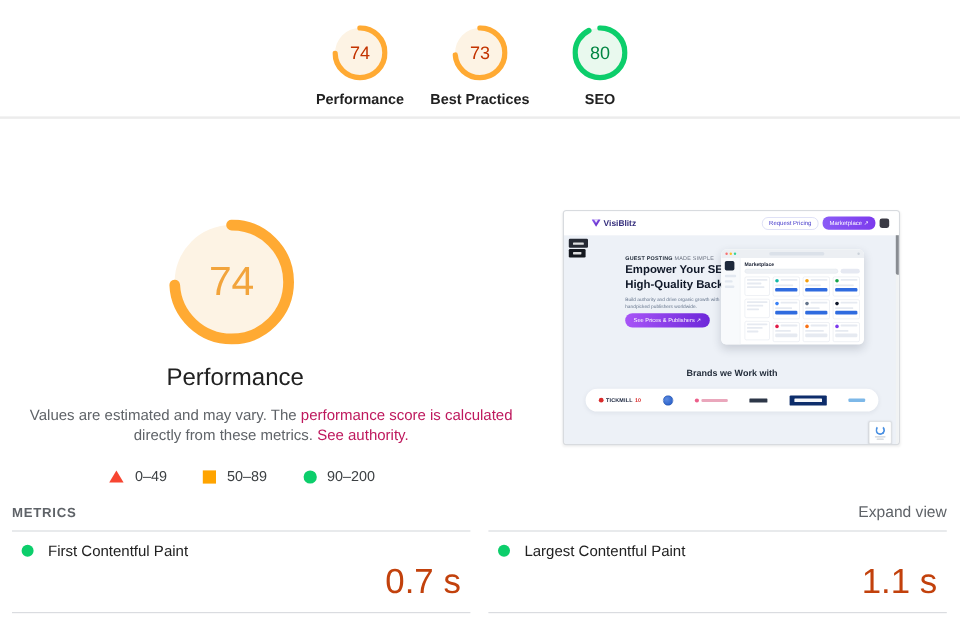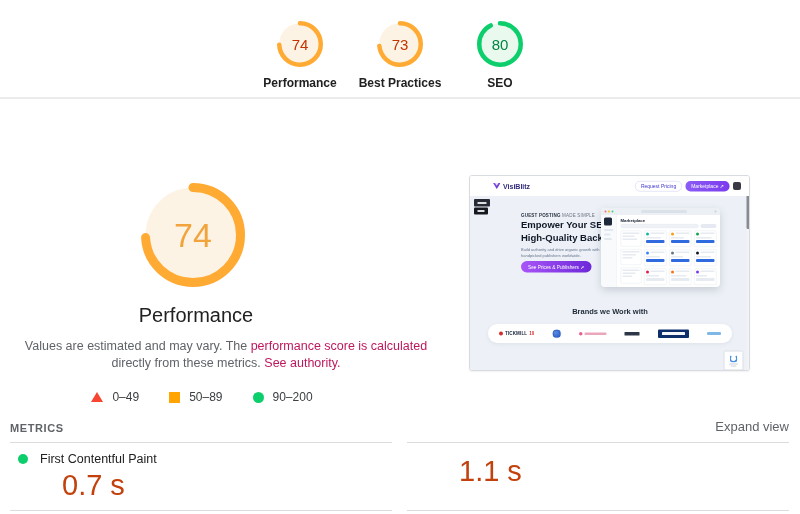--- a/index.html
+++ b/index.html
@@ -40,21 +40,21 @@
   .lg-triangle { width:0; height:0; border-left:6px solid transparent; border-right:6px solid transparent; border-bottom:10px solid #f74531; }
   .lg-square { width:11px; height:11px; background:#ffa400; }
   .lg-circle { width:11px; height:11px; border-radius:50%; background:#0cce6b; }
 
   
   .metrics-header { position:absolute; top:419px; left:10px; right:11px;
     display:flex; justify-content:space-between; align-items:flex-end; }
   .metrics-title { font-size:11px; font-weight:700; letter-spacing:0.6px; color:#5f6368; }
   .expand-view { font-size:13px; color:#5f6368; cursor:pointer; }
   .metrics-grid { position:absolute; top:442px; left:10px; right:11px;
-    display:grid; grid-template-columns:1fr 1fr; column-gap:15px; }
+    display:grid; grid-template-columns:1fr 1fr; column-gap:15px;text-align:right; }
   .metric { border-top:1px solid #dadce0; border-bottom:1px solid #dadce0; padding:9px 8px 8px; }
   .metric-name-row { display:flex; align-items:center; gap:12px; }
   .metric-dot { width:10px; height:10px; border-radius:50%; background:#0cce6b; flex:0 0 auto; }
   .metric-name { font-size:12.5px; color:#212121; }
   .metric-value { margin-left:44px; margin-top:3px; font-size:29px; color:#c2410c; }
 
   
   .thumb { position:absolute; left:469px; top:175px; width:281px; height:196px;
     border:1px solid #d8dbdf; border-radius:3px; background:#fff; overflow:hidden;
     box-shadow:0 1px 2px rgba(0,0,0,.06); cursor:pointer; }
@@ -406,15 +406,19 @@
 
 <div class="metrics-grid">
   <div class="metric">
     <div class="metric-name-row">
       <span class="metric-dot"></span>
       <span class="metric-name">First Contentful Paint</span>
     </div>
     <div class="metric-value">0.7 s</div>
   </div>
   <div class="metric">
+    <div class="metric-name-row">
+      <span class="metric-dot"></span>
+      <span class="metric-name">Largest Contentful Paint</span>
+    </div>
     <div class="metric-value">1.1 s</div>
   </div>
 </div>
 
 </body></html>

